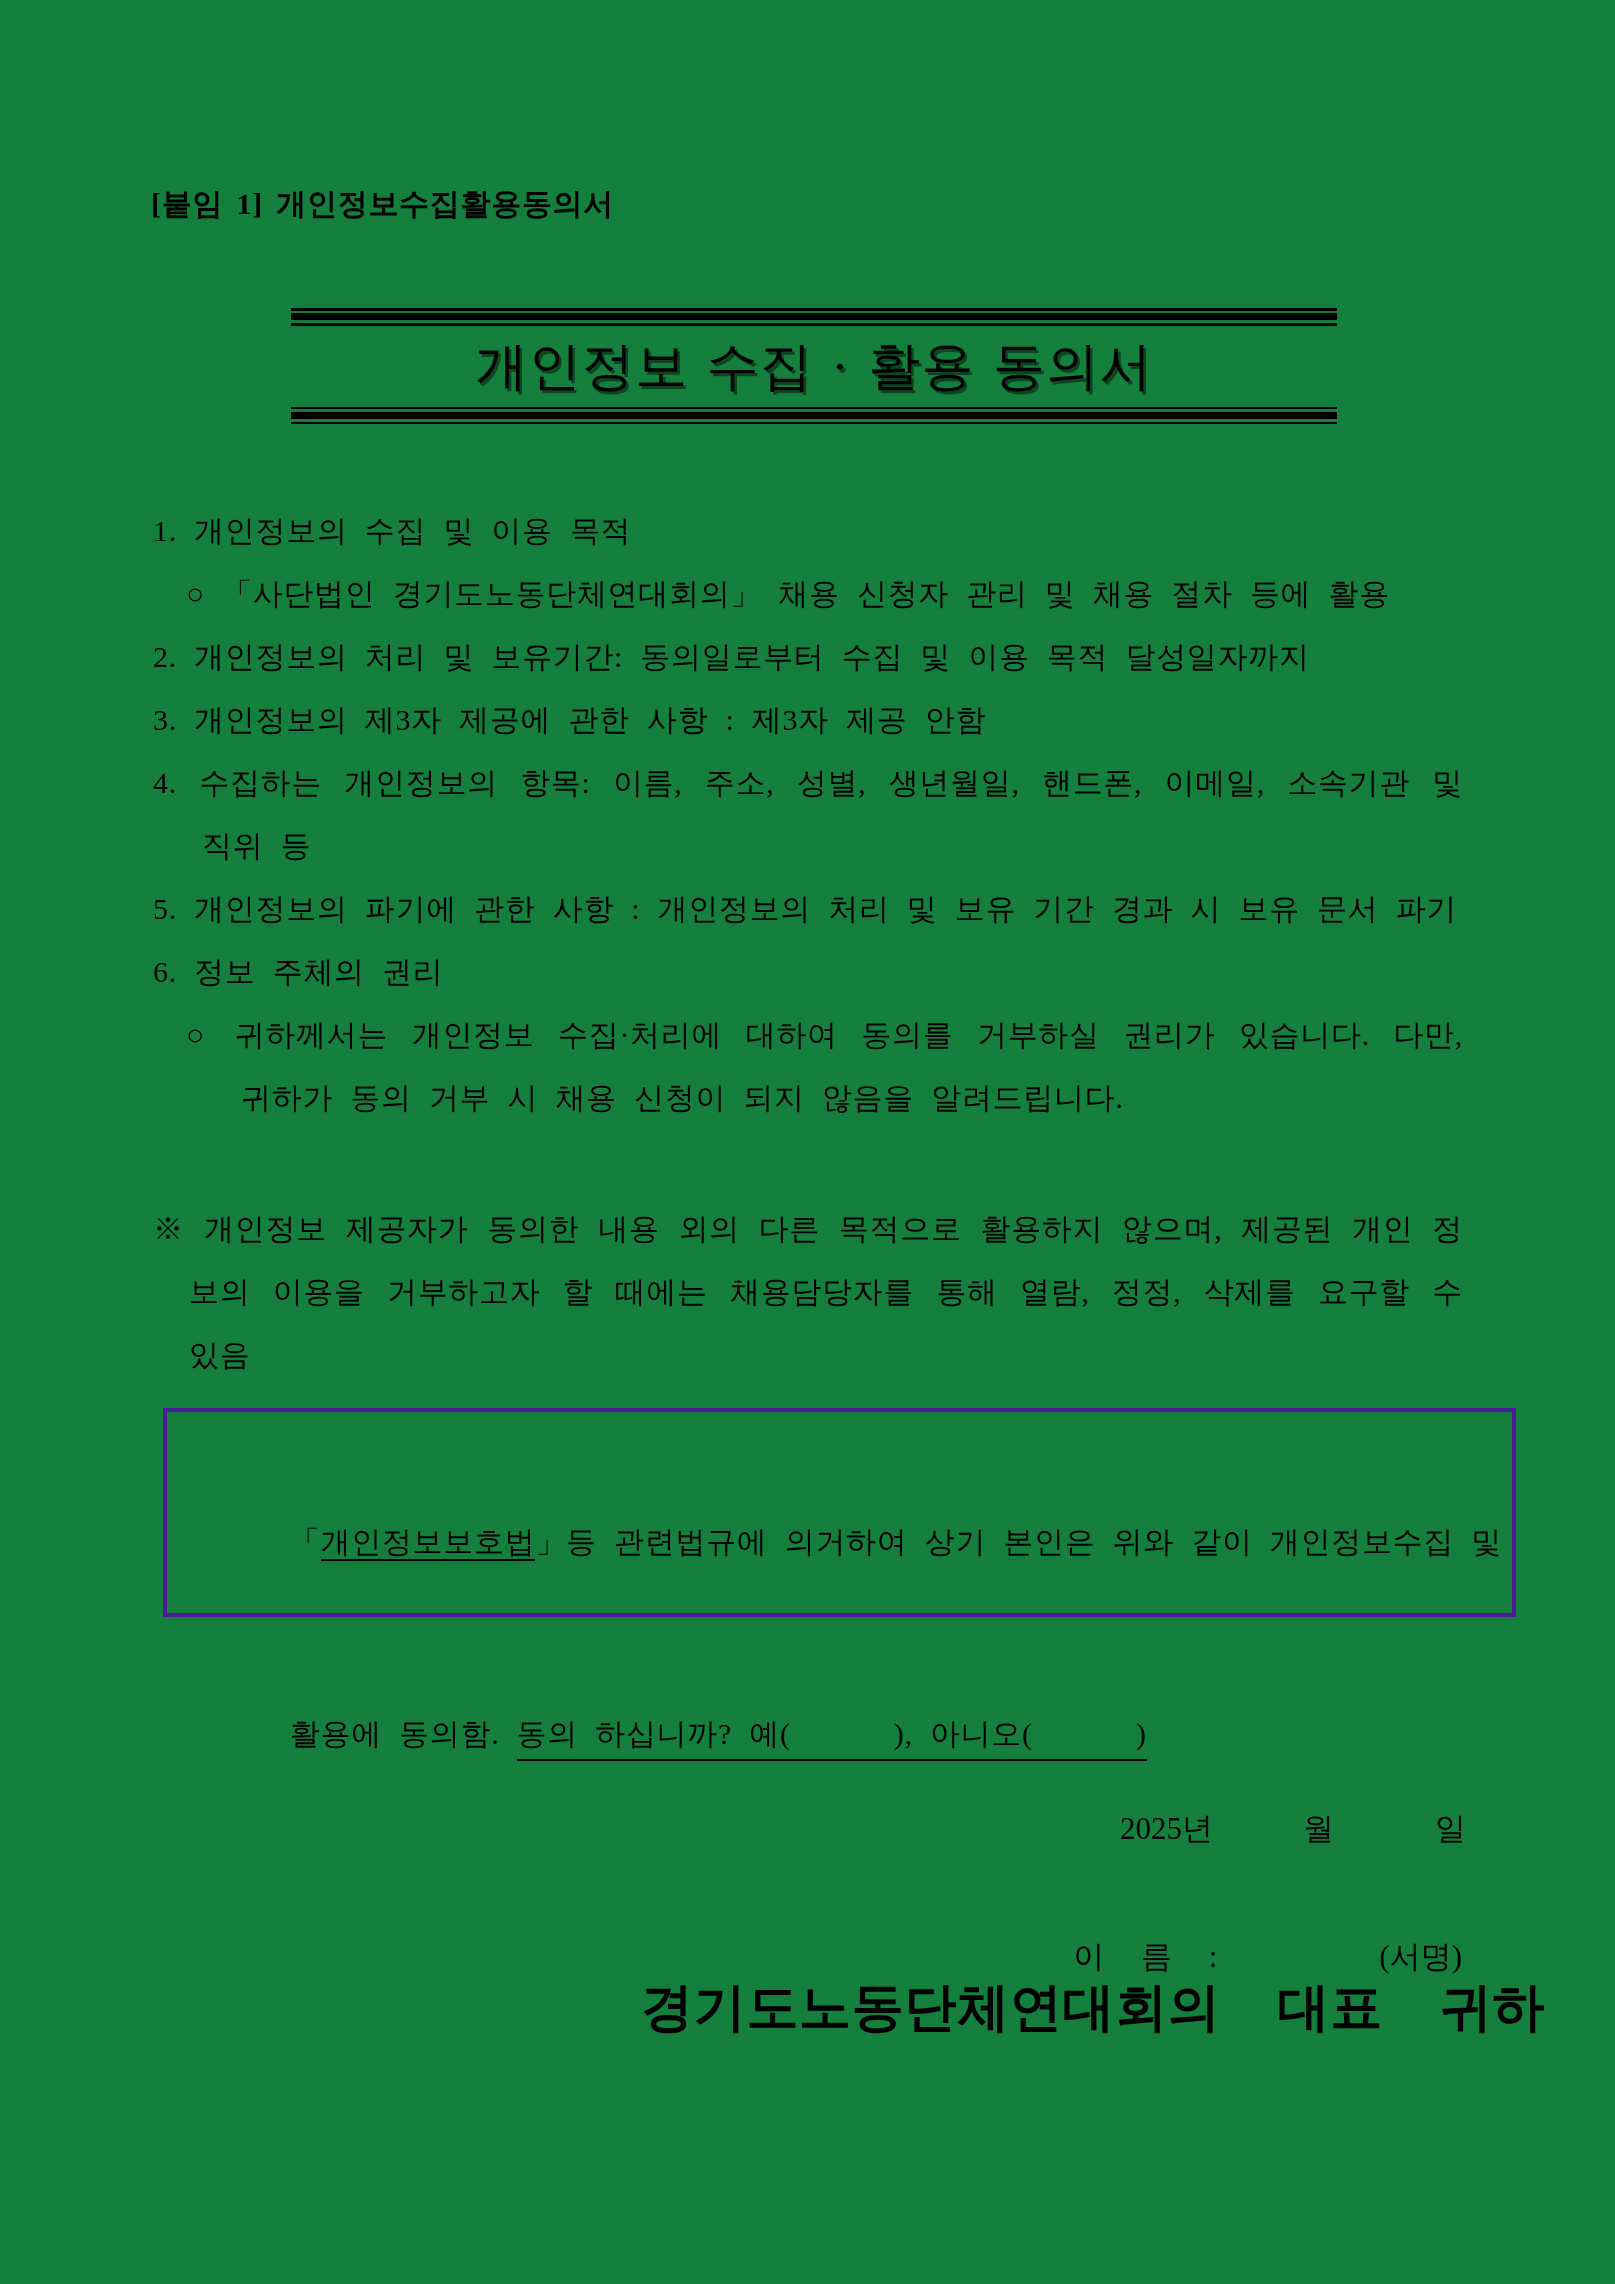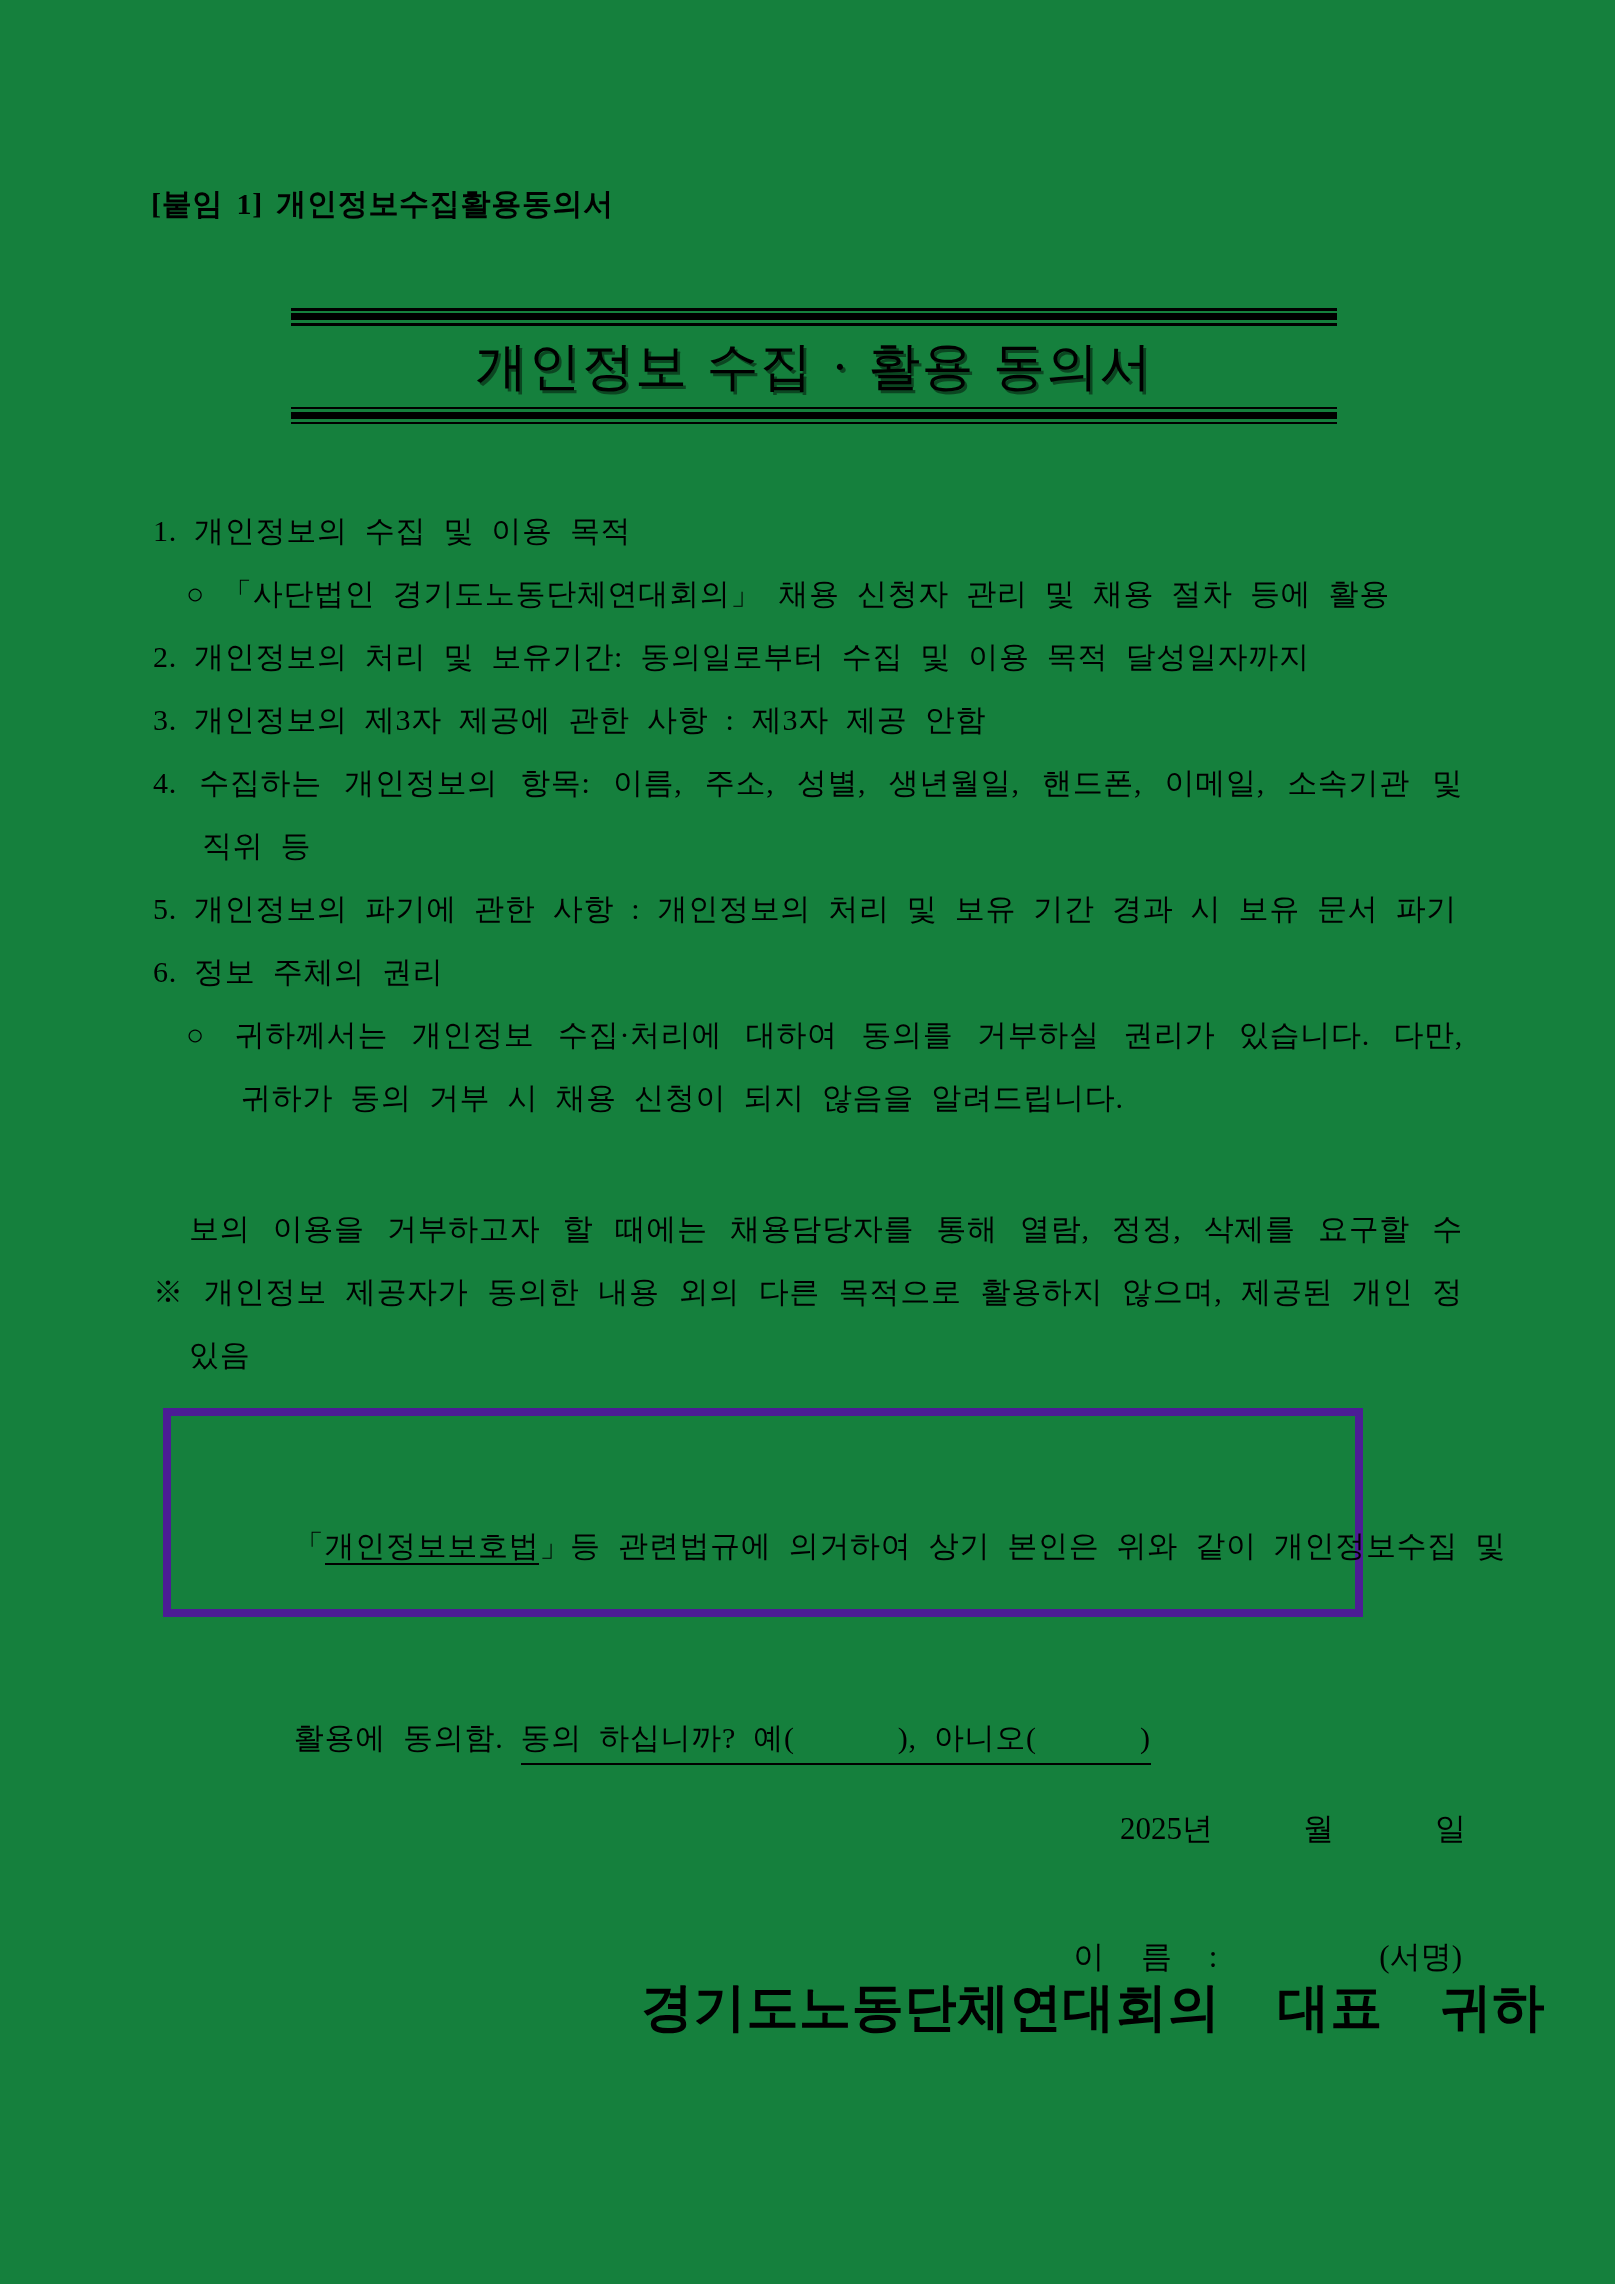--- a/index.html
+++ b/index.html
@@ -63,23 +63,23 @@
   .i3 { padding-left: 88px; } 
   .i4 { padding-left: 36px; }  
   .ln.just.i1 { padding-left: 0; text-indent: 33px; }
   .gap { height: 68px; }
 
   
   .consent-box {
     position: absolute;
     left: 163px;
     top: 1408px;
-    width: 1200px;
+    width: 1353px;
     height: 209px;
-    border: 8px solid #4c1d95;
+    border: 4px solid #4c1d95;
     box-sizing: border-box;
     padding: 34px 19.6px 0 19.6px;
     font-size: 30px;
     line-height: 64px;
     letter-spacing: 0.7px;
     word-spacing: 9px;
   }
   .consent-line { white-space: pre; }
   .u-law { border-bottom: 2px solid #000; padding-bottom: 1.3px; }
   .u-q   { border-bottom: 2px solid #000; padding-bottom: 9px; }
@@ -136,22 +136,22 @@
     <div class="ln i1">○ 「사단법인 경기도노동단체연대회의」 채용 신청자 관리 및 채용 절차 등에 활용</div>
     <div class="ln">2. 개인정보의 처리 및 보유기간: 동의일로부터 수집 및 이용 목적 달성일자까지</div>
     <div class="ln">3. 개인정보의 제3자 제공에 관한 사항 : 제3자 제공 안함</div>
     <div class="ln just">4. 수집하는 개인정보의 항목: 이름, 주소, 성별, 생년월일, 핸드폰, 이메일, 소속기관 및</div>
     <div class="ln i2">직위 등</div>
     <div class="ln">5. 개인정보의 파기에 관한 사항 : 개인정보의 처리 및 보유 기간 경과 시 보유 문서 파기</div>
     <div class="ln">6. 정보 주체의 권리</div>
     <div class="ln just i1">○ 귀하께서는 개인정보 수집·처리에 대하여 동의를 거부하실 권리가 있습니다. 다만,</div>
     <div class="ln i3">귀하가 동의 거부 시 채용 신청이 되지 않음을 알려드립니다.</div>
     <div class="gap"></div>
+    <div class="ln just">※ 개인정보 제공자가 동의한 내용 외의 다른 목적으로 활용하지 않으며, 제공된 개인 정</div>
     <div class="ln just i4">보의 이용을 거부하고자 할 때에는 채용담당자를 통해 열람, 정정, 삭제를 요구할 수</div>
-    <div class="ln just">※ 개인정보 제공자가 동의한 내용 외의 다른 목적으로 활용하지 않으며, 제공된 개인 정</div>
     <div class="ln i4">있음</div>
   </div>
 
   <div class="consent-box">
     <div class="consent-line">
       <span>「</span><span class="u-law">개인정보보호법</span><span>」등 관련법규에 의거하여 상기 본인은 위와 같이 개인정보수집 및</span>
     </div>
     <div class="consent-line">
       <span>활용에 동의함. </span><span class="u-q">동의 하십니까? 예(      ), 아니오(      )</span>
     </div>

